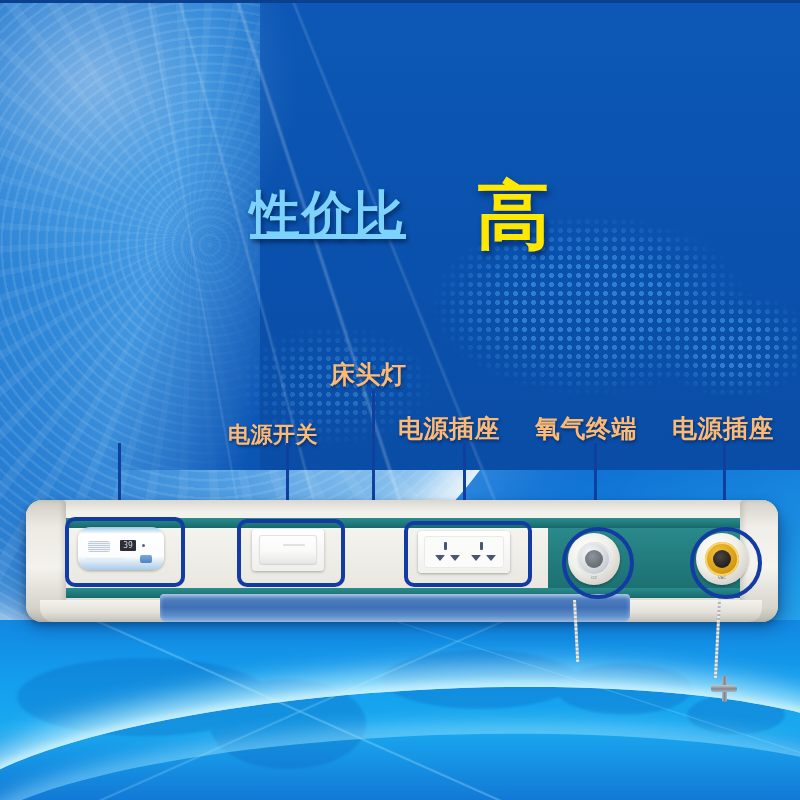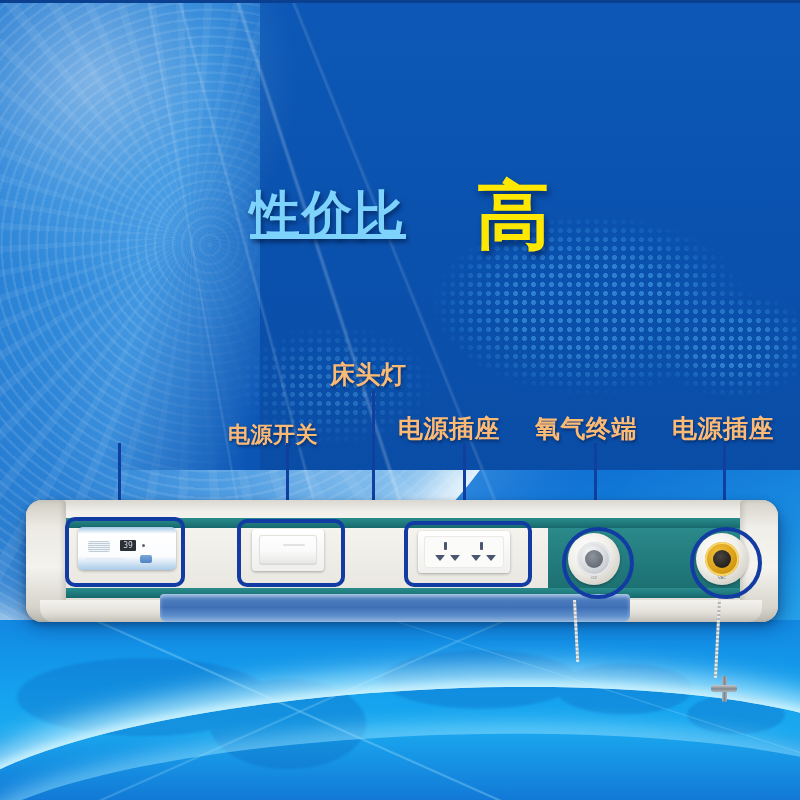--- a/index.html
+++ b/index.html
@@ -136,21 +136,21 @@
 
   
   .diffuser{position:absolute;left:160px;top:594px;width:470px;height:28px;
     border-radius:4px 4px 6px 6px;
     background:linear-gradient(180deg,#7aa3d4 0%,#4f7fc0 18%,#3f6fb5 48%,#5d8ecb 78%,#93b6de 100%);
     box-shadow:inset 0 2px 4px rgba(255,255,255,.45);}
   .bar-lip{position:absolute;left:40px;top:600px;width:722px;height:22px;
     background:linear-gradient(180deg,#f3f2ed 0%,#e3e1da 55%,#c2c0b7 100%);border-radius:0 0 14px 14px;}
 
   
-  .intercom{position:absolute;left:78px;top:527px;width:98px;height:43px;border-radius:5px;
+  .intercom{position:absolute;left:78px;top:527px;width:86px;height:43px;border-radius:12px;
     background:linear-gradient(180deg,#9fc6e6 0%,#ffffff 16%,#fbfcfe 68%,#a9cbe8 100%);
     box-shadow:0 1px 3px rgba(0,0,0,.3);}
   .ic-grille{position:absolute;left:10px;top:14px;width:22px;height:11px;border-radius:2px;
     background:repeating-linear-gradient(0deg,#b9c6d2 0 1px,#eef3f8 1px 2px);opacity:.9;}
   .ic-disp{position:absolute;left:42px;top:13px;width:16px;height:11px;border-radius:1px;
     background:#2c2f36;color:#cfd7e0;font-size:8px;line-height:11px;text-align:center;
     font-family:"DejaVu Sans Mono","Liberation Mono",monospace;}
   .ic-dot{position:absolute;left:64px;top:17px;width:3px;height:3px;border-radius:50%;background:#5b6270;}
   .ic-btn{position:absolute;left:62px;top:28px;width:12px;height:8px;border-radius:2px;
     background:linear-gradient(180deg,#79a8dd,#4e82c2);}

